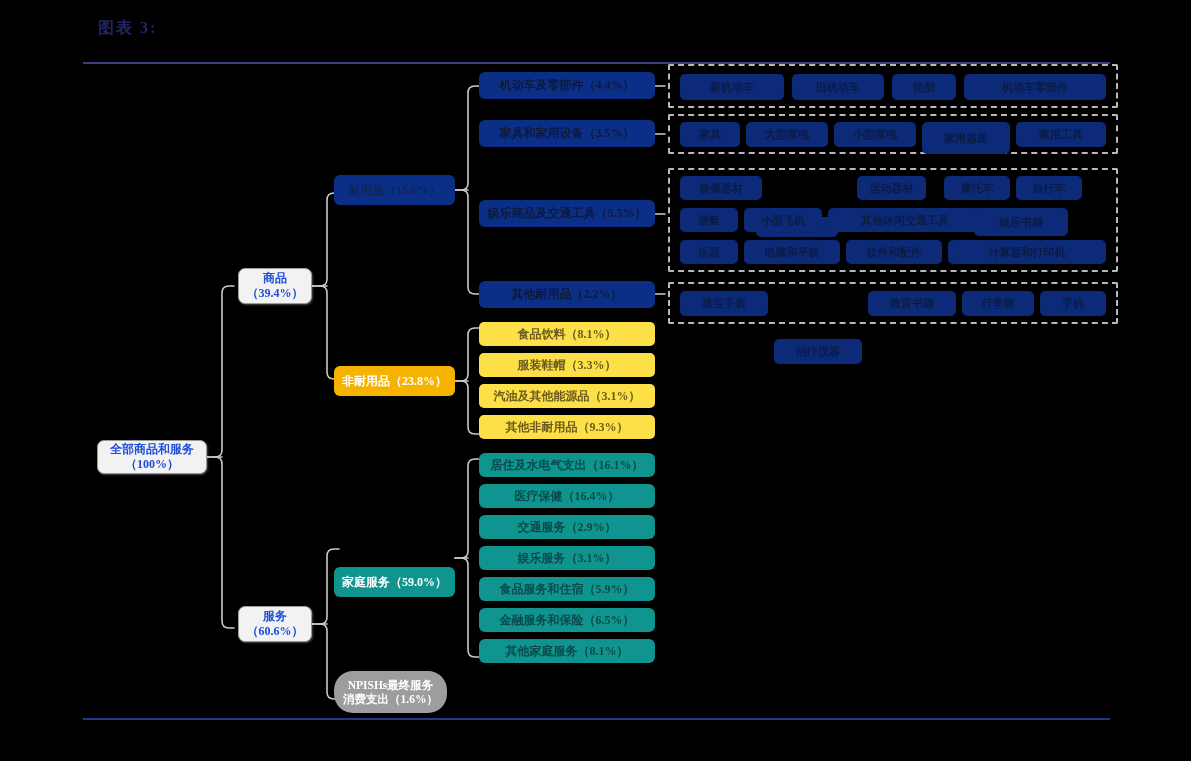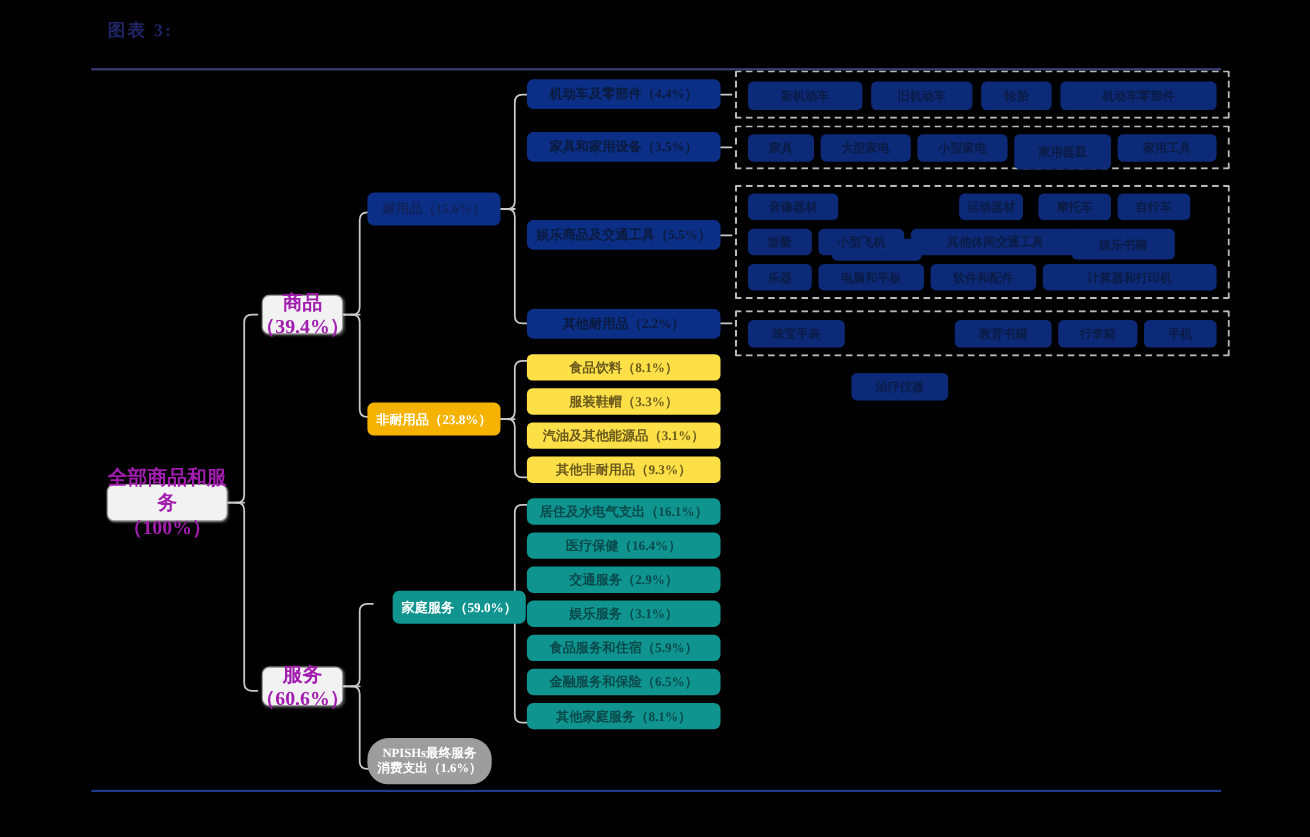--- a/index.html
+++ b/index.html
@@ -29,23 +29,23 @@
   
   .node{
     position:absolute;box-sizing:border-box;
     display:flex;align-items:center;justify-content:center;
     text-align:center;line-height:1.25;
     border-radius:6px;
     font-size:12px;
     white-space:pre-line;
   }
   .node.root{
-    background:#f2f2f2;color:#a21caf;
+    background:#f2f2f2;color:#1d4ed8;
     border:1px solid #9a9a9a;border-radius:7px;
-    font-weight:bold;font-size:18px;
+    font-weight:bold;font-size:12px;
     box-shadow:1px 1px 2px rgba(255,255,255,.25);
   }
   .node.blue{
     background:#0b2f87;color:#0c1a3c;
     font-weight:bold;border-radius:6px;
   }
   .node.blue.lead{ color:#11235a; }
   .node.orange{
     background:#f5b300;color:#ffffff;font-weight:bold;border-radius:6px;
   }
@@ -125,21 +125,21 @@
   <div class="node root" style="left:97px;top:440px;width:110px;height:34px;">全部商品和服务
 （100%）</div>
 
   <div class="node root" style="left:238px;top:268px;width:74px;height:36px;">商品
 （39.4%）</div>
   <div class="node root" style="left:238px;top:606px;width:74px;height:36px;">服务
 （60.6%）</div>
 
   <div class="node blue lead" style="left:334px;top:175px;width:121px;height:30px;">耐用品（15.6%）</div>
   <div class="node orange" style="left:334px;top:366px;width:121px;height:30px;">非耐用品（23.8%）</div>
-  <div class="node teal lead" style="left:334px;top:537px;width:121px;height:30px;margin-left:23px;">家庭服务（59.0%）</div>
+  <div class="node teal lead" style="left:334px;top:567px;width:121px;height:30px;">家庭服务（59.0%）</div>
   <div class="node gray" style="left:334px;top:671px;width:113px;height:42px;border-radius:19px;">NPISHs最终服务
 消费支出（1.6%）</div>
 
   <div class="node blue" style="left:479px;top:72px;width:176px;height:27px;">机动车及零部件（4.4%）</div>
   <div class="node blue" style="left:479px;top:120px;width:176px;height:27px;">家具和家用设备（3.5%）</div>
   <div class="node blue" style="left:479px;top:200px;width:176px;height:27px;">娱乐商品及交通工具（5.5%）</div>
   <div class="node blue" style="left:479px;top:281px;width:176px;height:27px;">其他耐用品（2.2%）</div>
 
   <div class="node cream" style="left:479px;top:322px;width:176px;height:24px;">食品饮料（8.1%）</div>
   <div class="node cream" style="left:479px;top:353px;width:176px;height:24px;">服装鞋帽（3.3%）</div>
@@ -166,21 +166,21 @@
     <div class="chip" style="left:76px;top:6px;width:82px;height:25px;">大型家电</div>
     <div class="chip" style="left:164px;top:6px;width:82px;height:25px;">小型家电</div>
     <div class="chip" style="left:252px;top:6px;width:88px;height:32px;">家用器皿</div>
     <div class="chip" style="left:346px;top:6px;width:90px;height:25px;">家用工具</div>
   </div>
 
   <div class="dgroup" style="left:668px;top:168px;width:450px;height:104px;">
 
     <div class="chip" style="left:10px;top:6px;width:82px;height:24px;">音像器材</div>
     <div class="chip" style="left:86px;top:6px;width:82px;height:20px;margin-top:41px;">摄影器材</div>
-    <div class="chip" style="left:202px;top:6px;width:58px;height:24px;">运动器材</div>
+    <div class="chip" style="left:187px;top:6px;width:69px;height:24px;">运动器材</div>
     <div class="chip" style="left:274px;top:6px;width:66px;height:24px;">摩托车</div>
     <div class="chip" style="left:346px;top:6px;width:66px;height:24px;">自行车</div>
 
     <div class="chip" style="left:10px;top:38px;width:58px;height:24px;">游艇</div>
     <div class="chip" style="left:74px;top:38px;width:78px;height:24px;">小型飞机</div>
     <div class="chip" style="left:158px;top:38px;width:154px;height:24px;">其他休闲交通工具</div>
     <div class="chip" style="left:304px;top:38px;width:94px;height:28px;">娱乐书籍</div>
 
     <div class="chip" style="left:10px;top:70px;width:58px;height:24px;">乐器</div>
     <div class="chip" style="left:74px;top:70px;width:96px;height:24px;">电脑和平板</div>

